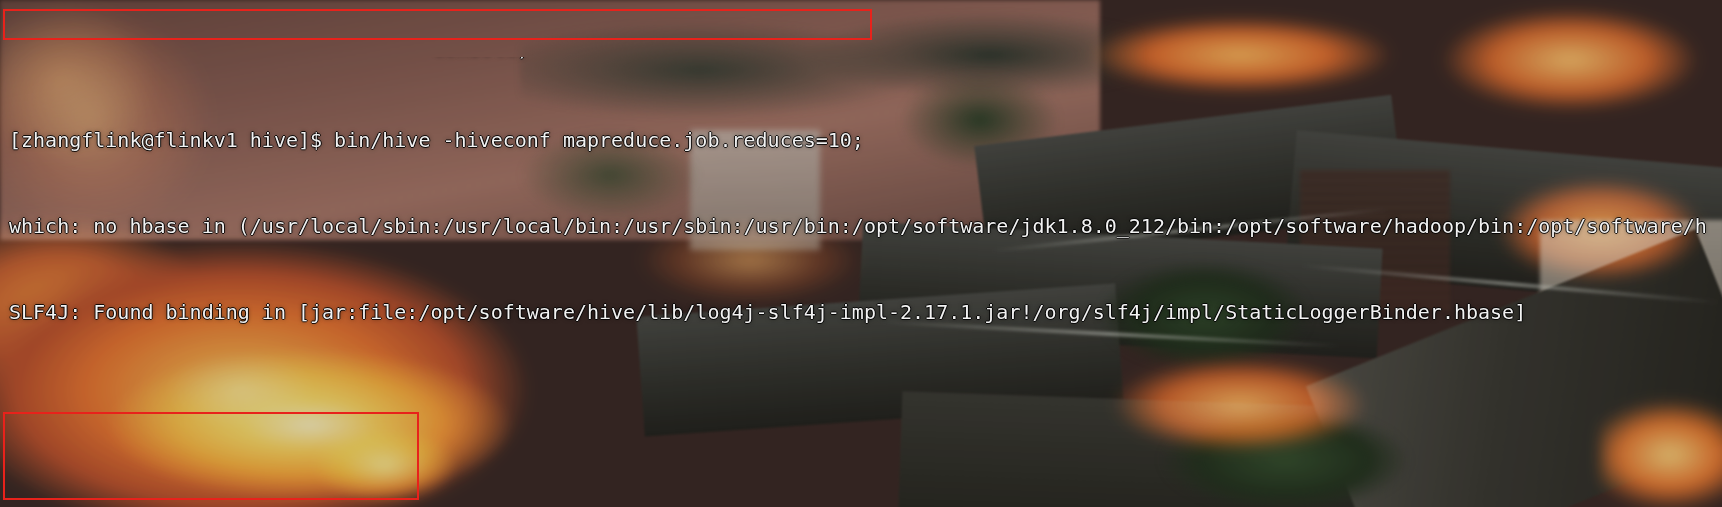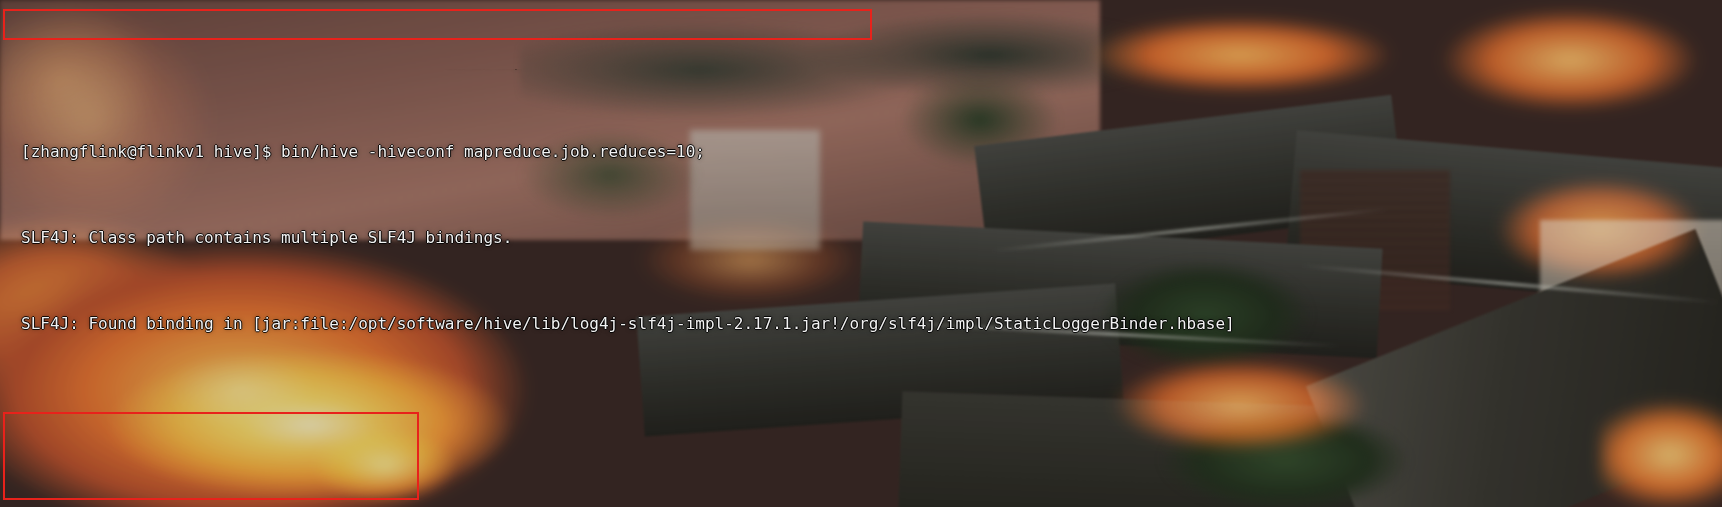--- a/index.html
+++ b/index.html
@@ -142,22 +142,22 @@
   
   .veil {
     position: absolute; inset: 0;
     background: rgba(20,12,12,.18);
   }
 
   
   .text-layer {
     position: absolute;
     inset: 0;
-    padding: 12px;
-    font-size: 16px;
+    padding: 0;
+    font-size: 20px;
     line-height: 28.6px;
     color: #f2f2f2;
     letter-spacing: 0px;
     white-space: pre;
   }
   .line {
     height: 28.6px;
     padding-left: 9px;
     text-shadow:
       -1px 0 0 rgba(0,0,0,.85), 1px 0 0 rgba(0,0,0,.85),
@@ -217,21 +217,21 @@
     <div class="bg-layer fire-left-top"></div>
     <div class="bg-layer fire-main"></div>
     <div class="bg-layer fire-core"></div>
     <div class="bg-layer ember-1"></div>
     <div class="veil"></div>
   </div>
 
   <div class="text-layer">
     <div class="line partial"><span>console)</span></div>
     <div class="line"><span>[zhangflink@flinkv1 hive]$ bin/hive -hiveconf mapreduce.job.reduces=10;</span></div>
-    <div class="line"><span>SLF4J: Class path contains multiple SLF4J bindings.</span></div>
+    <div class="line"><span>which: no hbase in (/usr/local/sbin:/usr/local/bin:/usr/sbin:/usr/bin:/opt/software/jdk1.8.0_212/bin:/opt/software/hadoop/bin:/opt/software/h</span></div>
     <div class="line"><span>SLF4J: Found binding in [jar:file:/opt/software/hive/lib/log4j-slf4j-impl-2.17.1.jar!/org/slf4j/impl/StaticLoggerBinder.hbase]</span></div>
     
     
     
     
     
     
     
     
     

